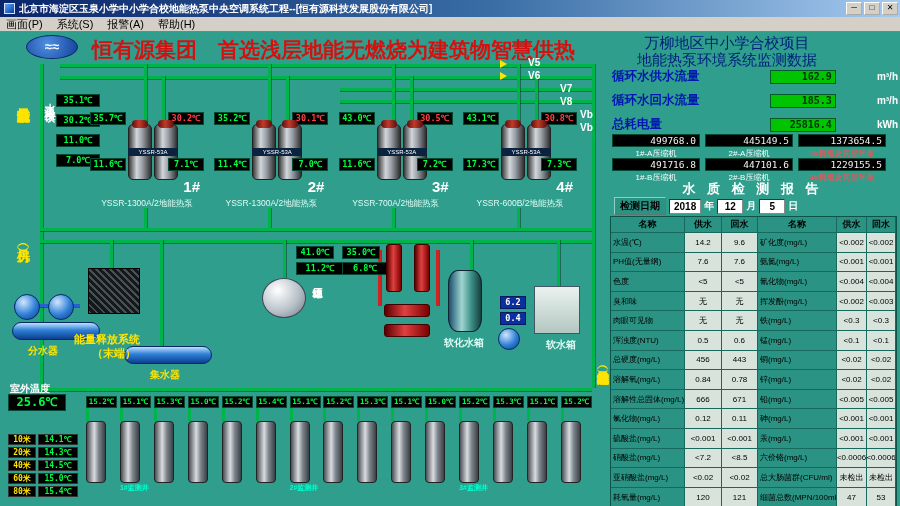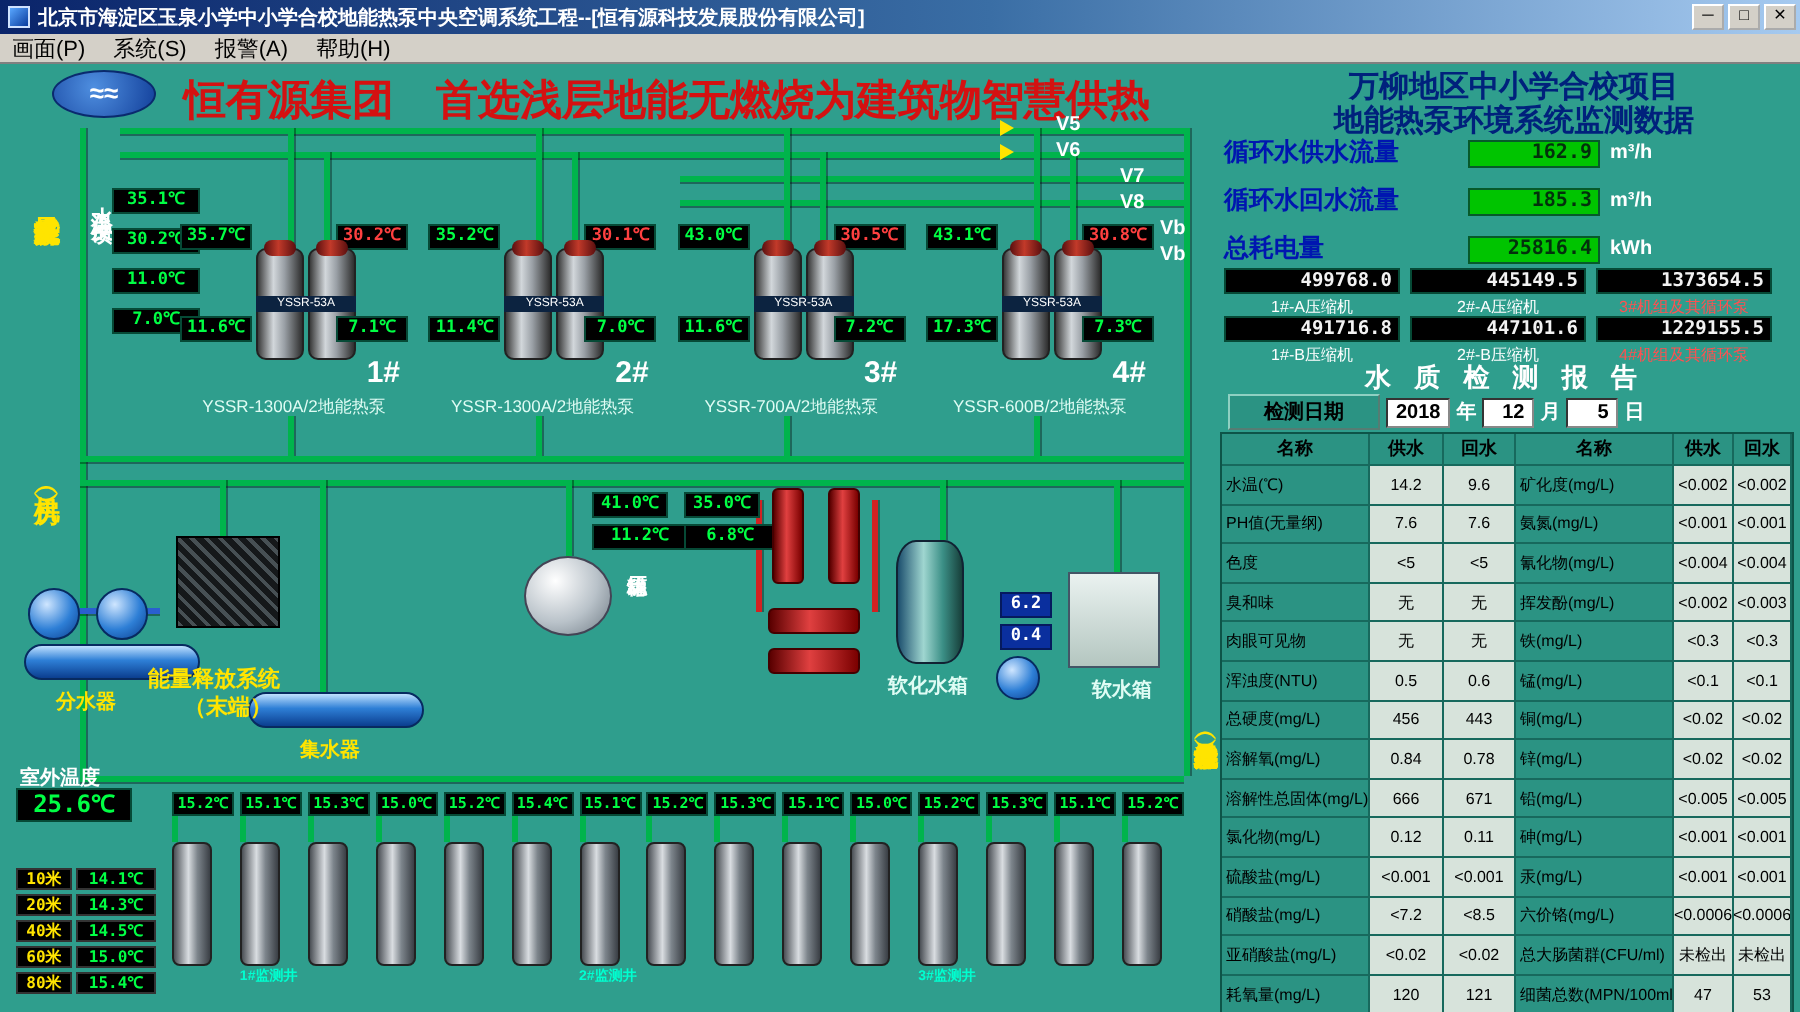--- a/index.html
+++ b/index.html
@@ -14,21 +14,21 @@
   .menubar{position:absolute;left:0;top:17px;width:900px;height:15px;background:#d4d0c8;border-bottom:1px solid #808080;display:flex;align-items:center;font-size:11px;padding-left:6px;}
   .menu-item{margin-right:14px;color:#000;}
   .main{position:absolute;left:0;top:32px;width:900px;height:474px;background:#2f9e8d;overflow:hidden;}
   .abs{position:absolute;}
   
   .led{background:#000;color:#00ff44;font-family:"DejaVu Sans Mono",monospace;font-size:8.5px;font-weight:bold;text-align:center;border:1px solid #064a36;height:13px;line-height:11px;}
   .led-red{color:#ff4040;}
   .led-blue{background:#0a2f9e;color:#fff;border-color:#051a5e;}
   .led-big{font-size:12px;height:17px;line-height:15px;}
   .led-invert{background:#00c400;color:#03300c;border:1px solid #065a2a;height:14px;line-height:12px;font-size:10px;width:66px;text-align:right;padding-right:3px;font-family:"DejaVu Sans Mono",monospace;font-weight:bold;}
-  .led-dark{background:#000;color:#f2f2f2;font-family:"DejaVu Sans Mono",monospace;font-size:9.5px;font-weight:bold;width:88px;height:13px;line-height:11px;text-align:right;padding-right:3px;border:1px solid #064a36;}
+  .led-dark{background:#000;color:#f2f2f2;font-family:"DejaVu Sans Mono",monospace;font-size:9.5px;font-weight:normal;width:88px;height:13px;line-height:11px;text-align:right;padding-right:3px;border:1px solid #064a36;}
   
   .ph{position:absolute;height:3px;background:#00b44c;box-shadow:0 1px 0 rgba(0,0,0,.35);}
   .pv{position:absolute;width:3px;background:#00b44c;box-shadow:1px 0 0 rgba(0,0,0,.35);}
   .pipe-red{background:#d22222;}
   .pipe-blue{background:#2a5fd0;}
   .arr{position:absolute;width:0;height:0;border-top:4px solid transparent;border-bottom:4px solid transparent;border-left:7px solid #ffe400;}
   .vtext{position:absolute;writing-mode:vertical-rl;text-orientation:upright;font-weight:bold;}
   
   .units{position:absolute;left:92px;top:78px;width:483px;display:flex;justify-content:space-between;}
   .unit{position:relative;width:110px;height:100px;}
@@ -60,32 +60,32 @@
   
   .depths{position:absolute;left:8px;top:402px;}
   .depthrow{display:flex;margin-bottom:2px;}
   .dcell{background:#000;border:1px solid #333;height:11px;line-height:9px;font-size:8px;font-weight:bold;font-family:"DejaVu Sans Mono",monospace;text-align:center;}
   .dd{width:28px;color:#ffe400;}
   .dt{width:40px;color:#00ff44;margin-left:2px;}
   
   .fbleds{position:absolute;left:56px;top:62px;width:44px;}
   .fbleds .led{width:44px;margin-bottom:7px;}
   
-  .proj{position:absolute;left:614px;width:286px;text-align:center;color:#00217c;font-size:15px;font-weight:bold;white-space:nowrap;}
-  .flowrow{position:absolute;left:612px;width:286px;display:flex;align-items:center;}
+  .proj{position:absolute;left:584px;width:286px;text-align:center;color:#00217c;font-size:15px;font-weight:normal;white-space:nowrap;}
+  .flowrow{position:absolute;left:612px;width:286px;display:flex;align-items:center;gap:36px;}
   .flowlabel{width:122px;color:#0016b0;font-size:12.5px;font-weight:bold;white-space:nowrap;}
   .flowunit{margin-left:5px;color:#fff;font-weight:bold;font-size:10px;}
   .energyrow{position:absolute;left:612px;width:284px;display:flex;gap:5px;}
   .energylabels{position:absolute;left:612px;width:284px;display:flex;gap:5px;}
   .energylabels span{width:88px;text-align:center;color:#fff;font-size:8px;white-space:nowrap;overflow:hidden;}
   .energylabels .redlbl{color:#ff5050;}
   .wqtitle{position:absolute;left:610px;top:148px;width:285px;text-align:center;color:#fff;font-size:13px;font-weight:bold;letter-spacing:4px;}
   .daterow{position:absolute;left:614px;top:165px;display:flex;align-items:center;font-size:10px;color:#fff;font-weight:bold;}
-  .datelabel{background:#2b9383;border:1px outset #8fd0c2;color:#000;padding:1px 17px;}
-  .dateval{background:#fff;color:#000;border:1px inset #888;padding:1px 4px;margin:0 3px;min-width:26px;text-align:right;font-weight:bold;}
+  .datelabel{background:#2b9383;border:1px outset #8fd0c2;color:#000;padding:1px 5px;}
+  .dateval{background:#fff;color:#000;border:1px inset #888;padding:1px 4px;margin:0 3px;min-width:26px;text-align:center;font-weight:bold;}
   .wq{position:absolute;left:610px;top:184px;width:287px;border:1px solid #0d5448;background:#2b9383;}
   .wq-row{display:grid;grid-template-columns:74px 37px 36px 79px 30px 29px;height:19.6px;}
   .wq-head{height:16px;}
   .wq-cell{border-right:1px solid #17695d;border-bottom:1px solid #17695d;font-size:8px;display:flex;align-items:center;justify-content:center;overflow:hidden;white-space:nowrap;color:#000;}
   .c-name{background:#2b9383;justify-content:flex-start;padding-left:2px;}
   .c-val{background:#d7e3db;}
   .wq-head .wq-cell{background:#2b9383;font-size:9px;font-weight:bold;}
   .main-title{position:absolute;left:92px;top:4px;color:#d41111;font-size:21px;font-weight:bold;white-space:nowrap;}
   .logo{position:absolute;left:26px;top:3px;width:52px;height:24px;border-radius:50%;background:radial-gradient(circle at 40% 35%,#4f8fe0,#123f9a);border:1px solid #0a2a6e;color:#fff;text-align:center;font-size:13px;line-height:22px;font-weight:bold;}
   .valve{position:absolute;color:#fff;font-weight:bold;font-size:10px;}

